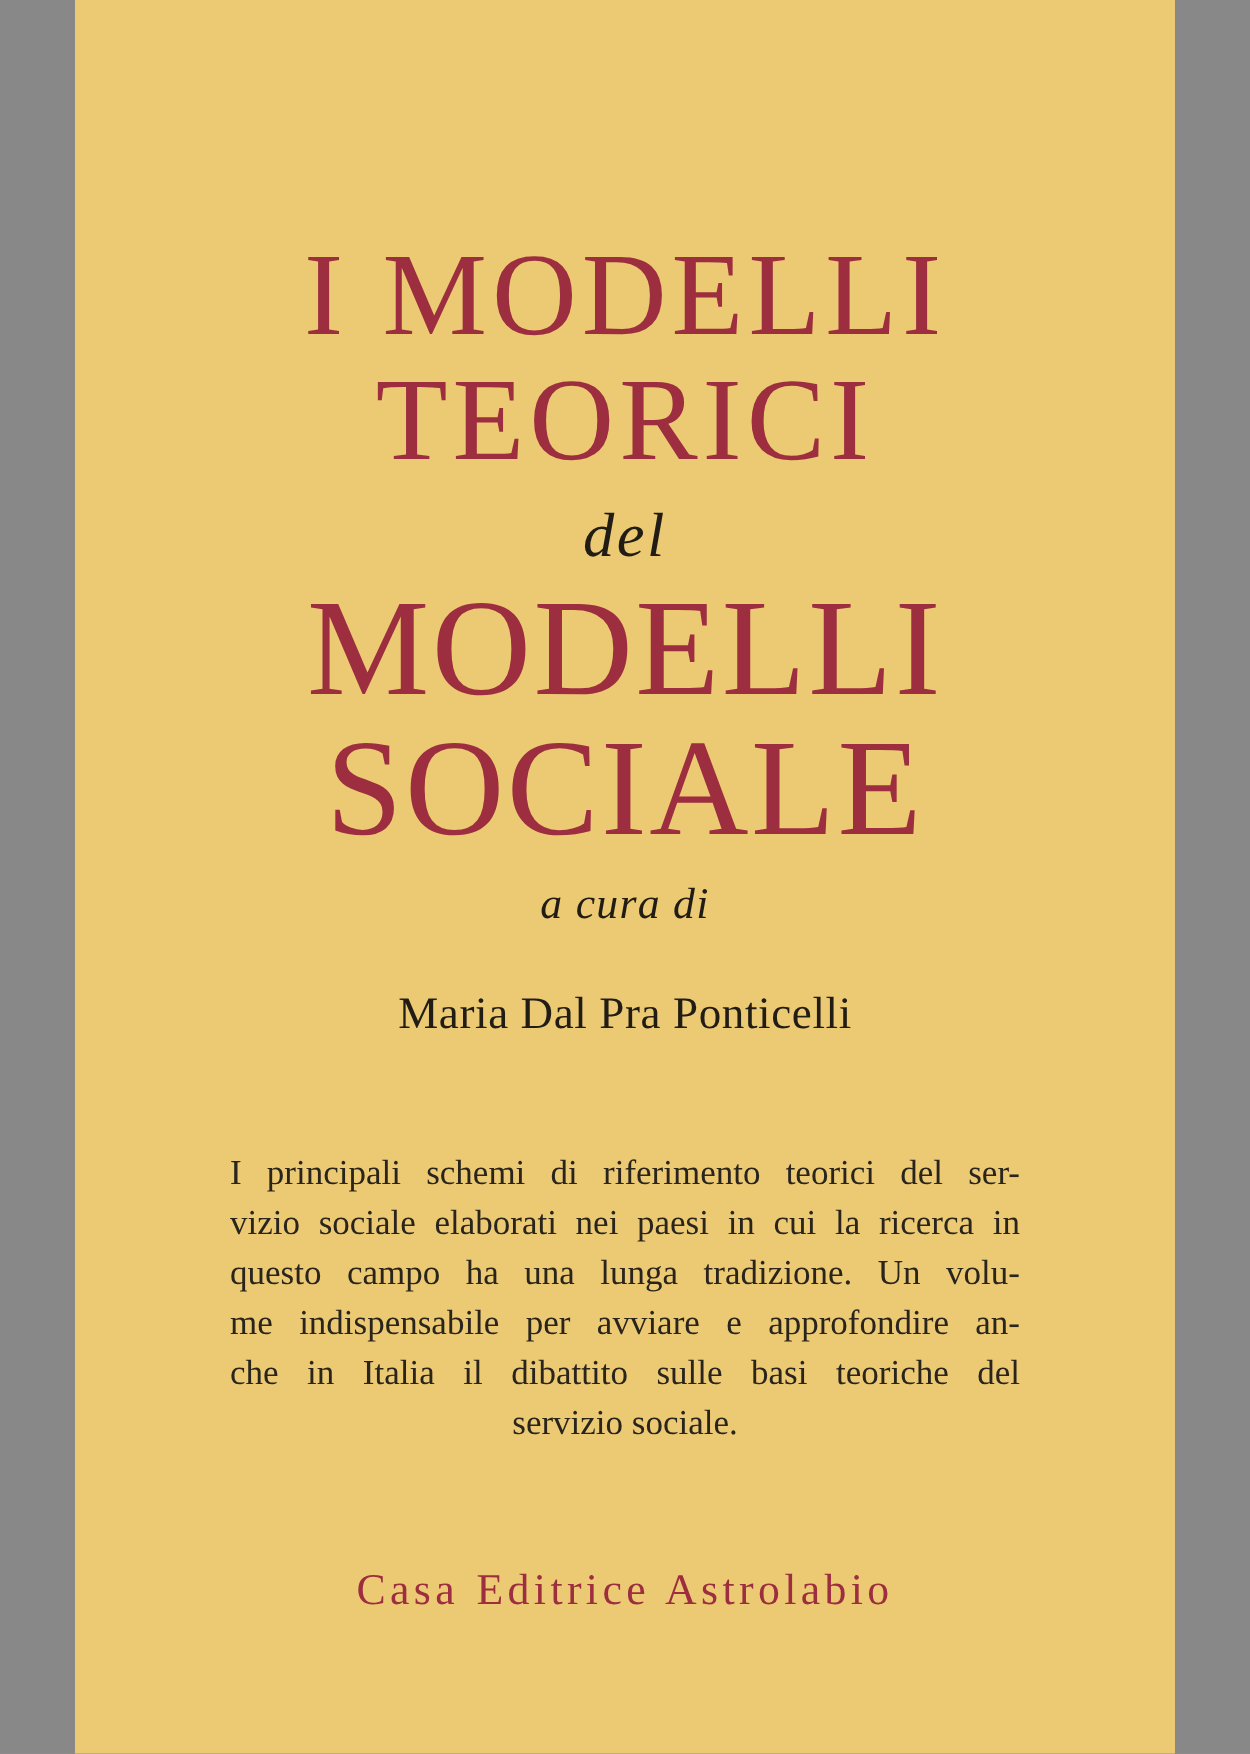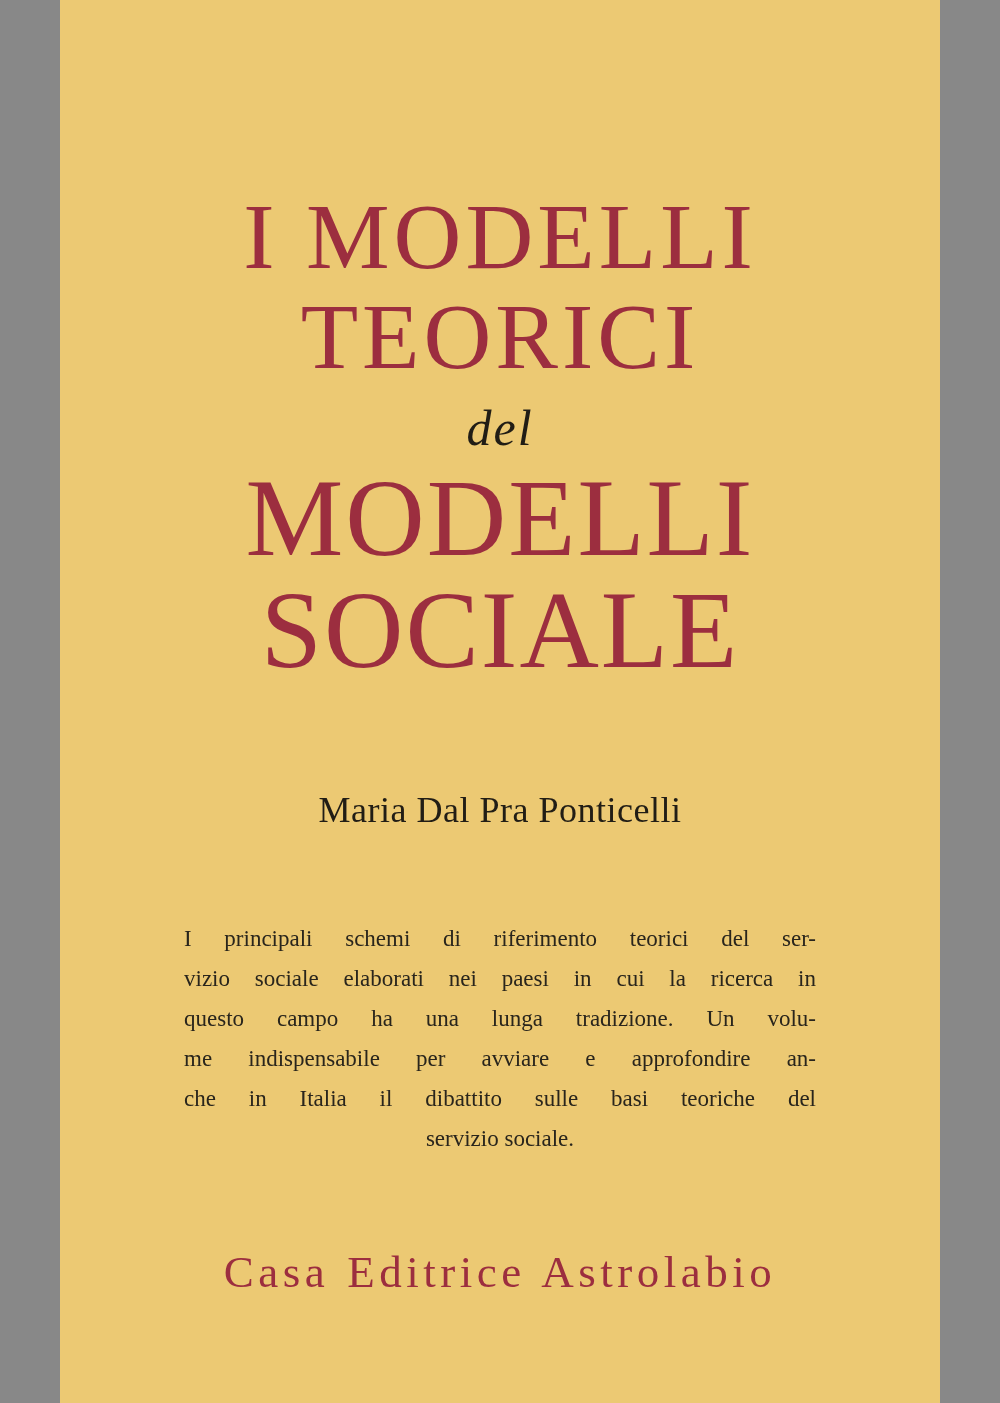--- a/index.html
+++ b/index.html
@@ -64,51 +64,52 @@
     color: #211d15;
     letter-spacing: 0.5px;
     margin-top: 40px;
   }
   .blurb {
     position: absolute;
     top: 919px;
     left: 124px;
     right: 124px;
     color: #29251c;
-    font-size: 23px;
+    font-size: 28px;
     line-height: 40px;
   }
   .blurb-line {
     text-align: justify;
     text-align-last: justify;
   }
   .blurb-line.last-line {
     text-align: right;
     text-align-last: center;
   }
   .publisher-line {
     top: 1246px;
-    font-size: 45px;
+    font-size: 35px;
     line-height: 52px;
     color: #9c2e3f;
     letter-spacing: 0.1em;
     word-spacing: 0.05em;
   }
 </style>
 </head>
 <body>
 
 <div class="cover" style="background: rgb(236, 201, 115);">
 
   <h1 class="abs title-upper"><span>I MODELLI</span><br><span>TEORICI</span></h1>
 
   <div class="abs title-connector">del</div>
 
   <h1 class="abs title-lower"><span>MODELLI</span><br><span>SOCIALE</span></h1>
 
+  <div class="abs curated-by">a cura di</div>
 
   <div class="abs editor-name">Maria Dal Pra Ponticelli</div>
 
   <div class="blurb">
     <div class="blurb-line">I principali schemi di riferimento teorici del ser-</div>
     <div class="blurb-line">vizio sociale elaborati nei paesi in cui la ricerca in</div>
     <div class="blurb-line">questo campo ha una lunga tradizione. Un volu-</div>
     <div class="blurb-line">me indispensabile per avviare e approfondire an-</div>
     <div class="blurb-line">che in Italia il dibattito sulle basi teoriche del</div>
     <div class="blurb-line last-line">servizio sociale.</div>

